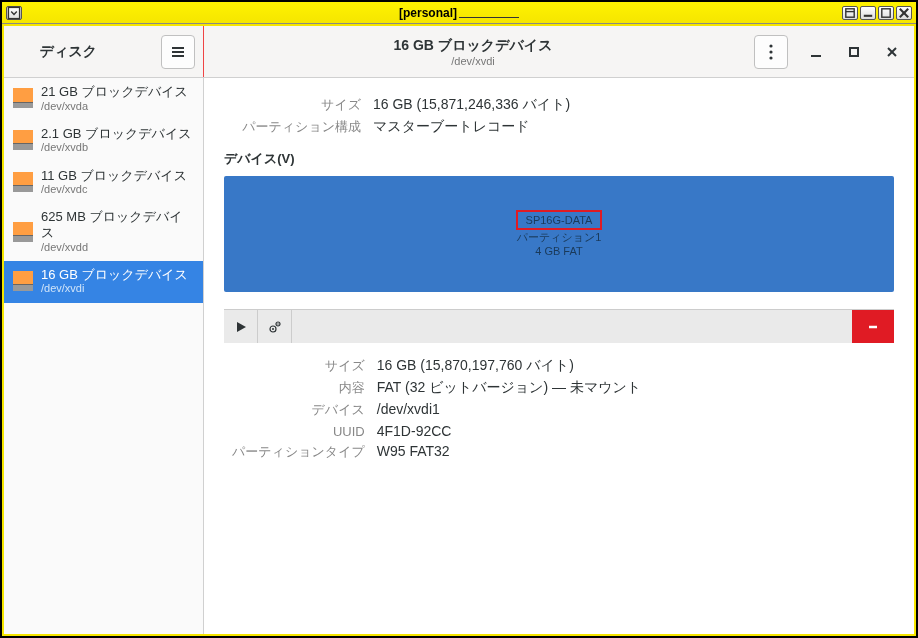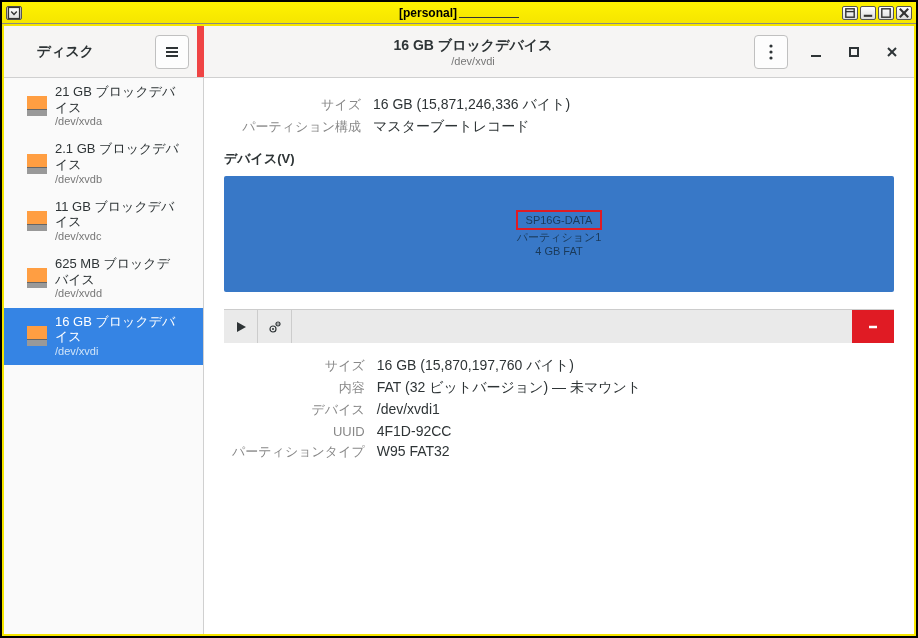--- a/index.html
+++ b/index.html
@@ -58,21 +58,21 @@
       height: 52px;
       border-bottom: 1px solid #d0d0d0;
       background: #f6f5f4;
     }
     .header-left {
       width: 200px;
       display: flex;
       align-items: center;
       justify-content: center;
       gap: 36px;
-      border-right: 7px solid #ef4444;
+      border-right: 1px solid #ef4444;
       padding: 0 8px;
     }
     .header-left-title {
       flex: 1;
       text-align: center;
       font-size: 14px;
       font-weight: bold;
       color: #2e3436;
     }
     .hamburger-btn {
@@ -131,21 +131,21 @@
     
     .sidebar {
       width: 200px;
       border-right: 1px solid #d0d0d0;
       background: #fafafa;
       overflow-y: auto;
     }
     .disk-item {
       display: flex;
       align-items: center;
-      padding: 6px 23px;
+      padding: 6px 9px;
       gap: 8px;
       cursor: pointer;
       border-bottom: 1px solid transparent;
     }
     .disk-item.selected {
       background: #3584e4;
       color: #fff;
     }
     .disk-icon {
       width: 20px;

